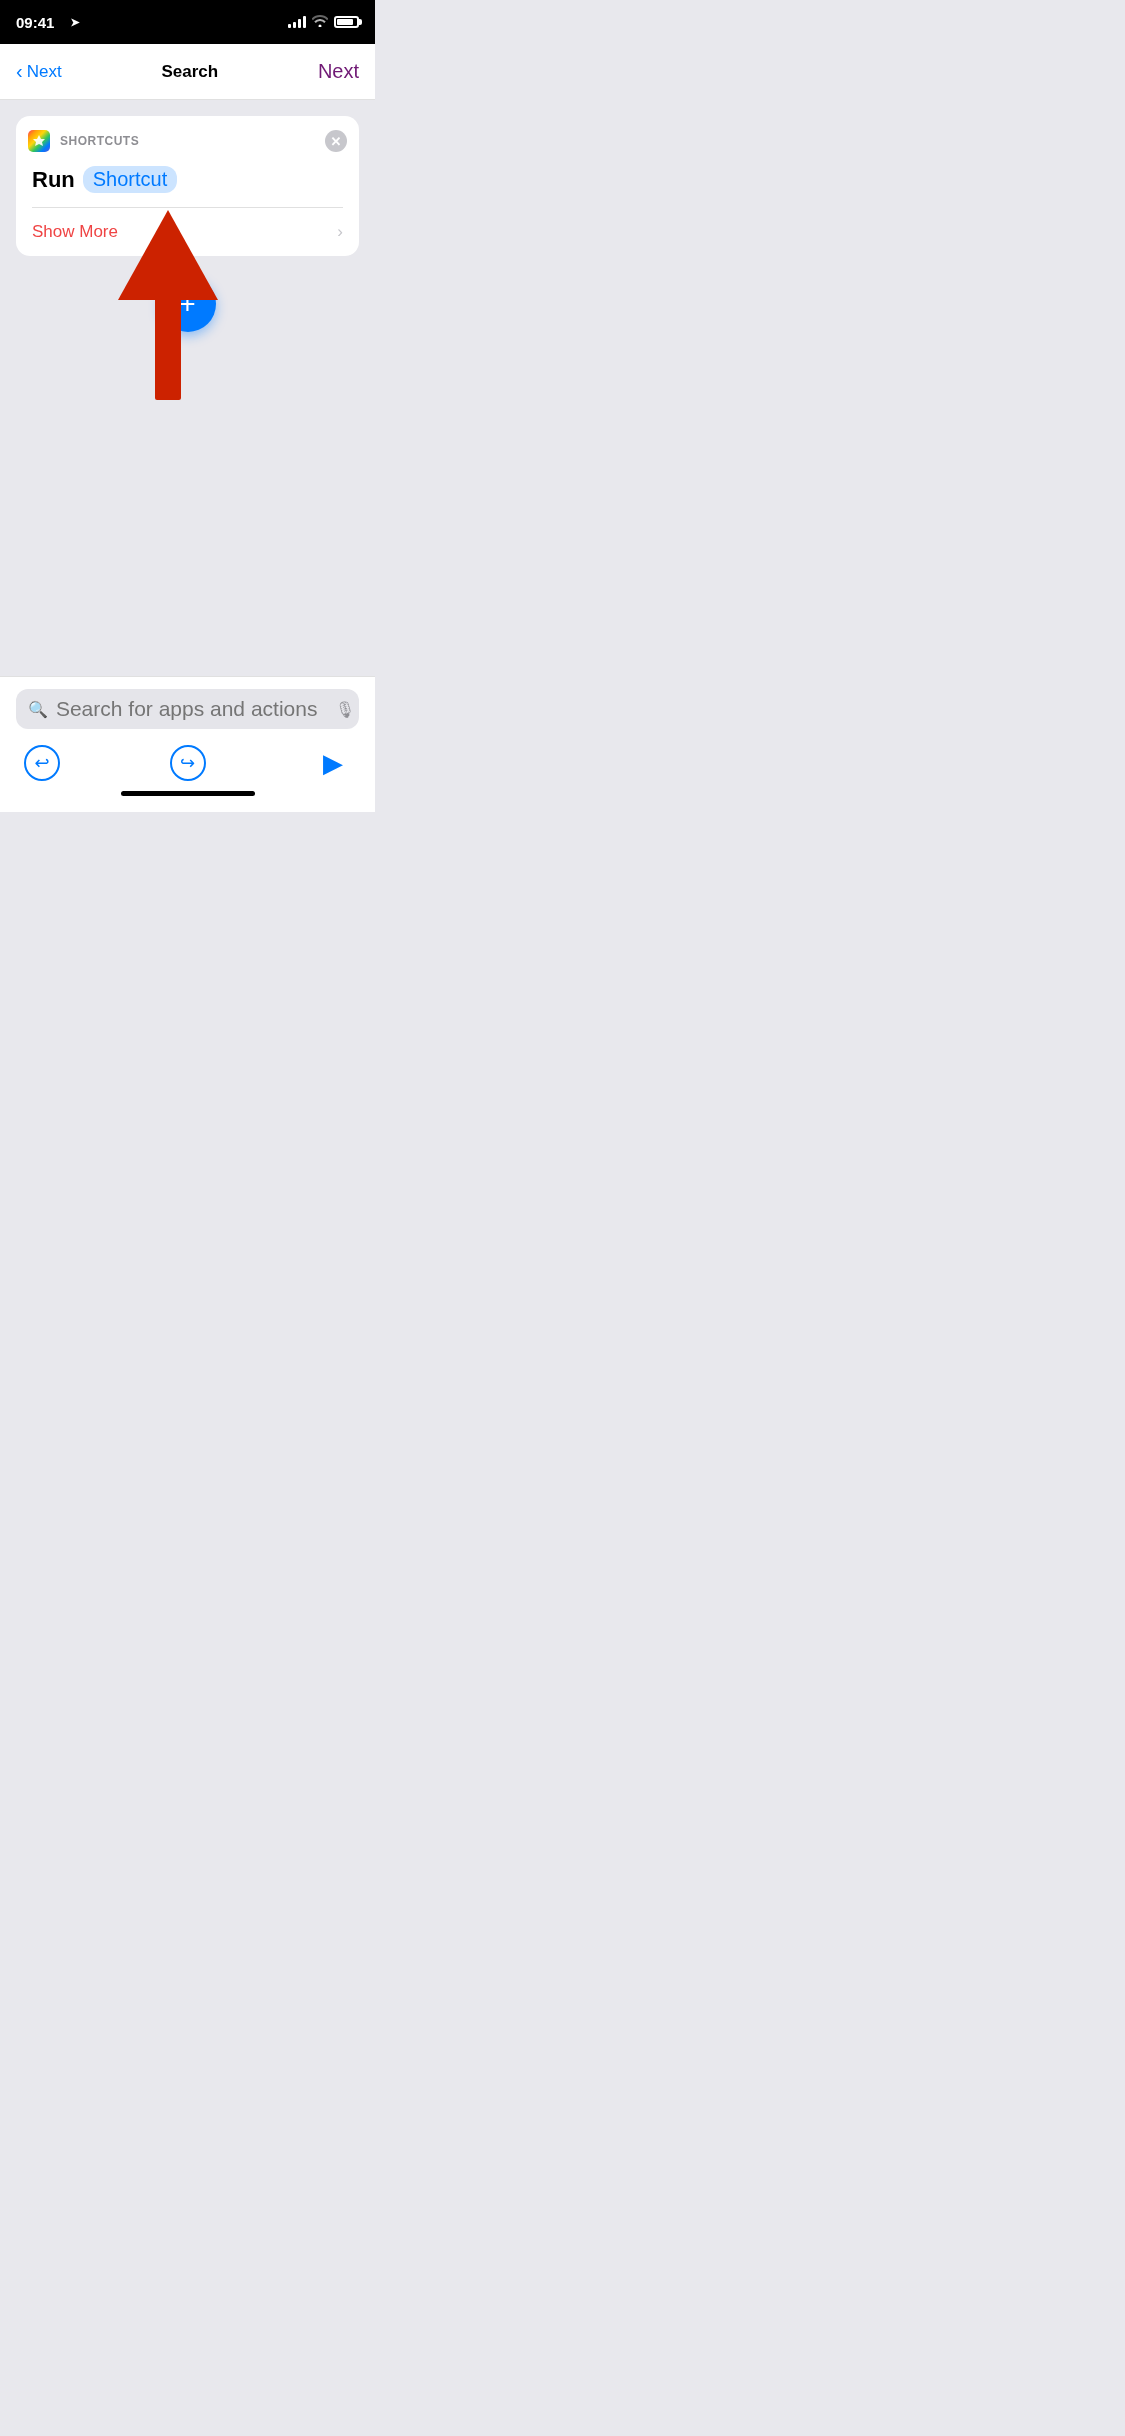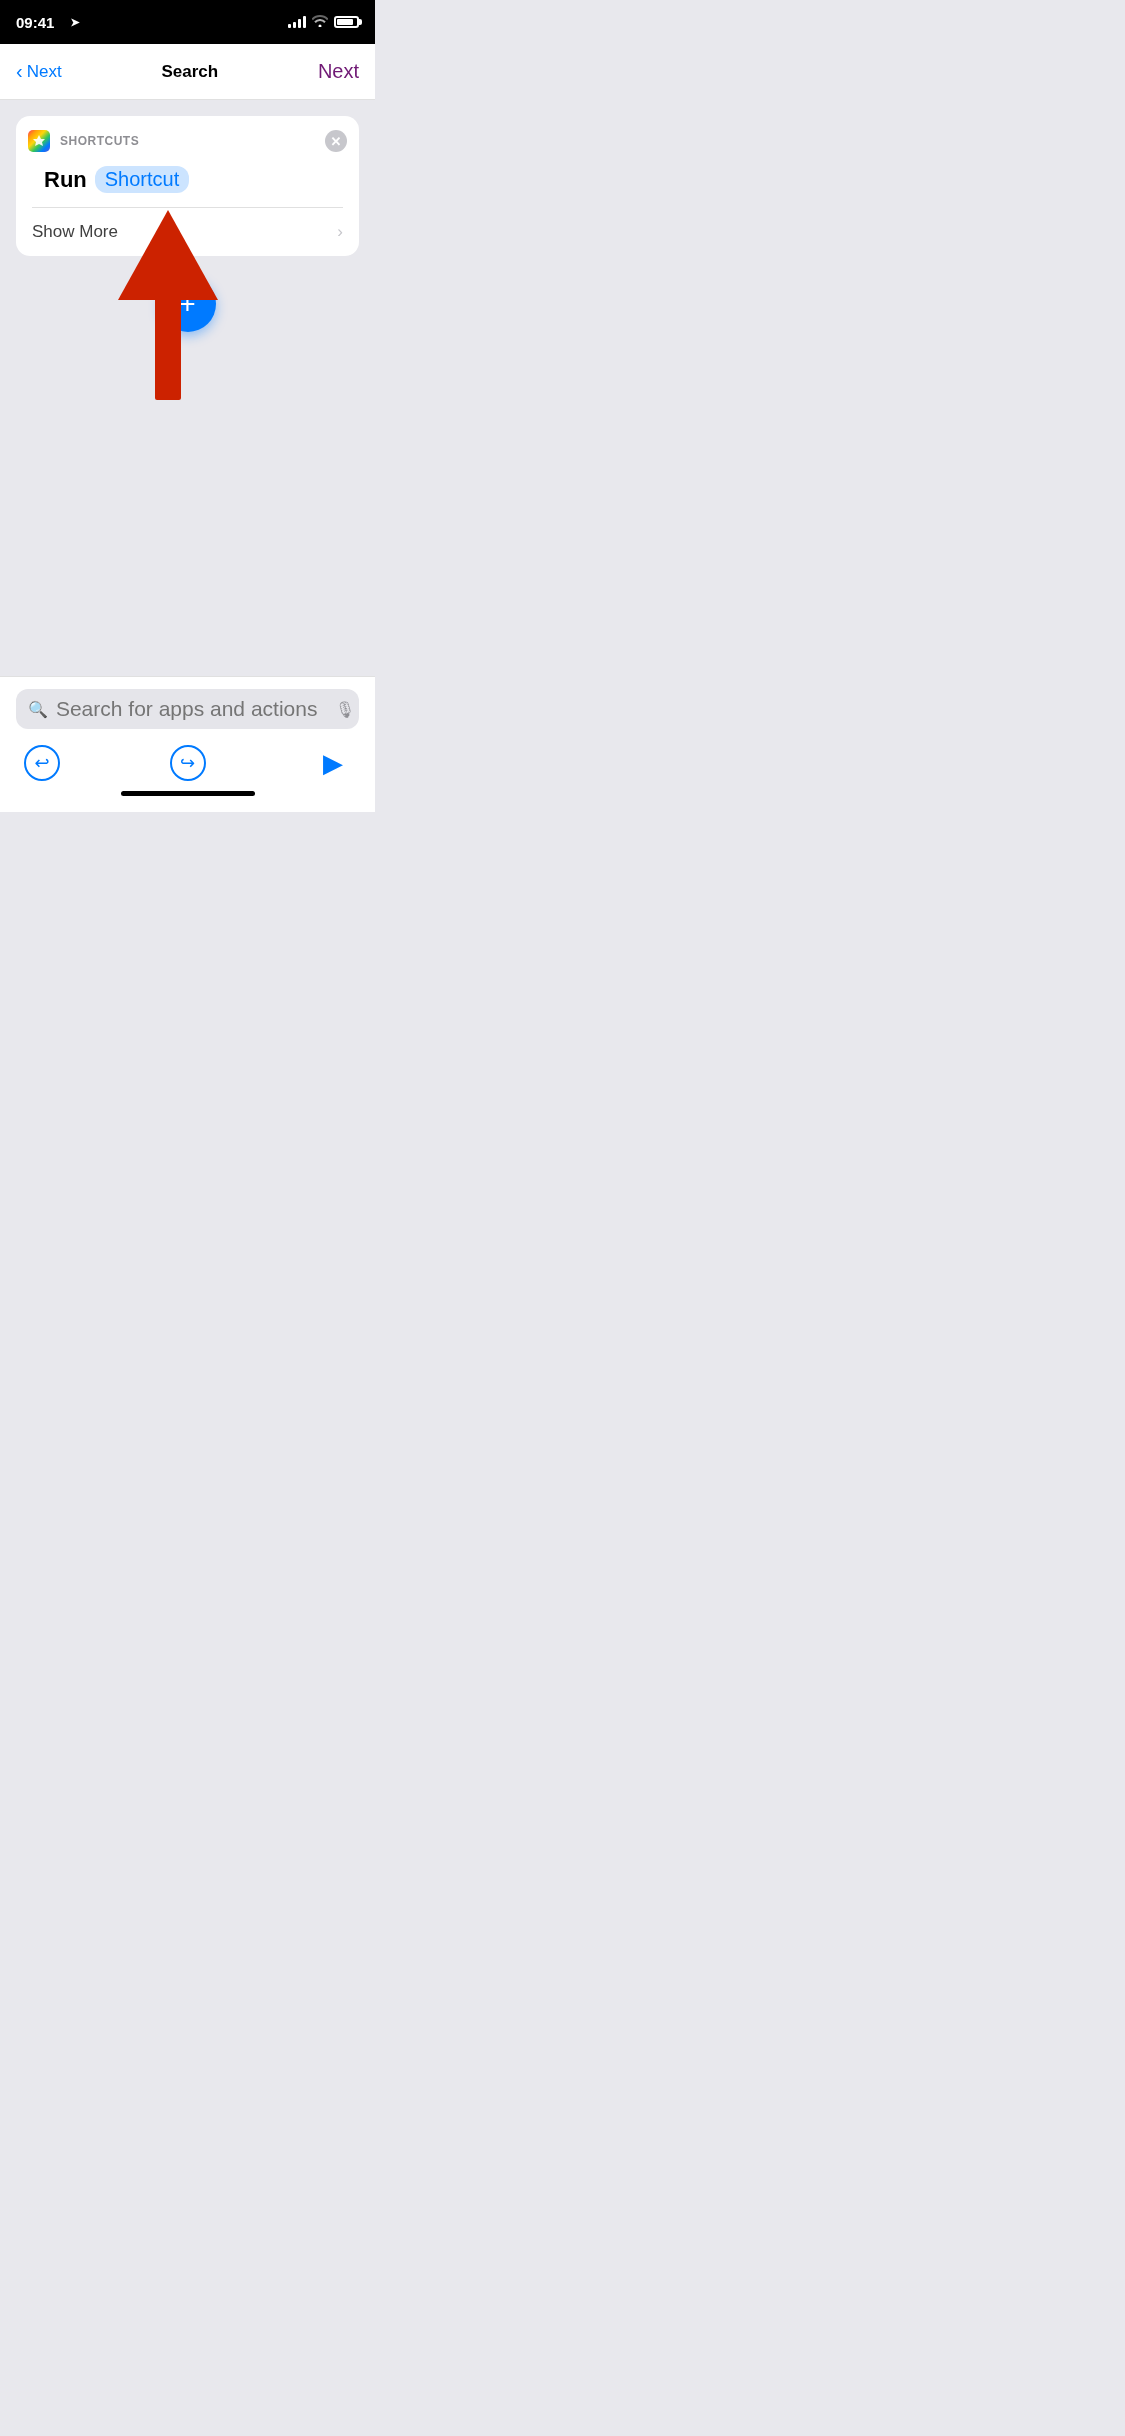--- a/index.html
+++ b/index.html
@@ -161,21 +161,21 @@
       display: flex;
       align-items: center;
       justify-content: center;
       cursor: pointer;
       color: #fff;
       font-size: 13px;
       font-weight: 600;
     }
 
     .action-row {
-      padding: 4px 28px 14px;
+      padding: 4px 16px 14px;
       display: flex;
       align-items: center;
       gap: 8px;
     }
     .action-run-text {
       font-size: 22px;
       font-weight: 700;
       color: #000;
     }
     .action-shortcut-badge {
@@ -195,21 +195,21 @@
 
     .action-show-more {
       display: flex;
       align-items: center;
       justify-content: space-between;
       padding: 14px 16px;
       cursor: pointer;
     }
     .show-more-text {
       font-size: 17px;
-      color: #404040;
+      color: #ef4444;
     }
     .chevron-right {
       color: #c7c7cc;
       font-size: 17px;
     }
 
     
     .add-button {
       width: 56px;
       height: 56px;

